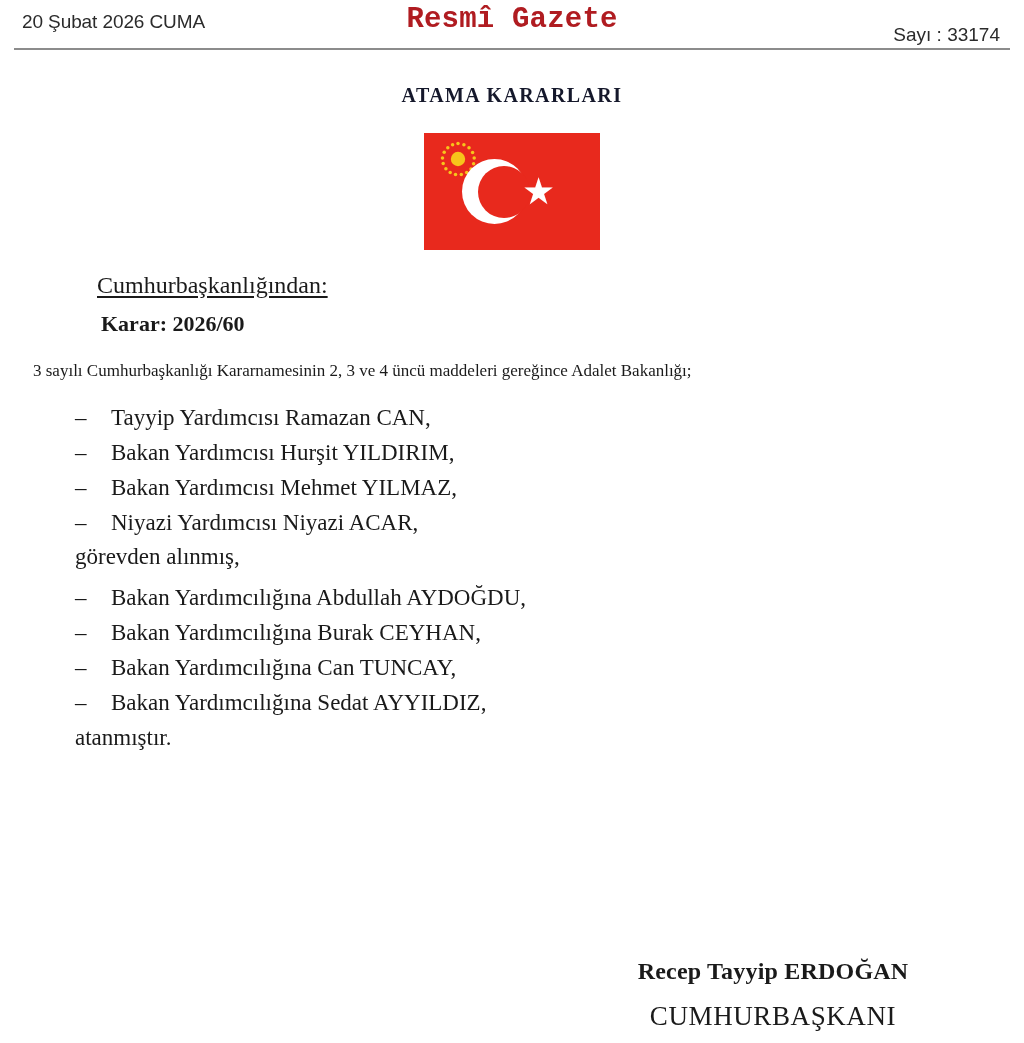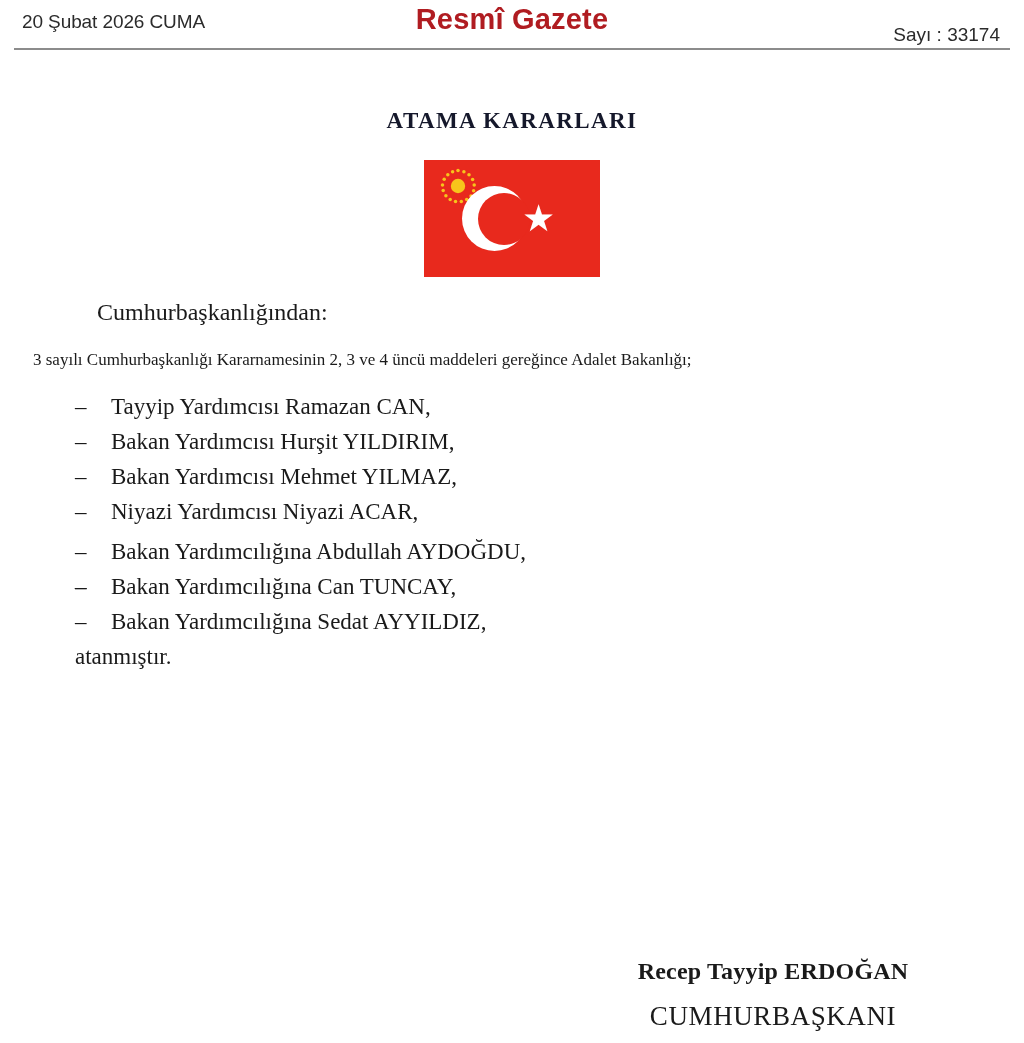--- a/index.html
+++ b/index.html
@@ -30,21 +30,21 @@
     font-size: 19px;
     color: #2b2b2b;
     letter-spacing: -0.1px;
   }
   .masthead-title {
     position: absolute;
     left: 0;
     right: 0;
     top: 3px;
     text-align: center;
-    font-family: Liberation Sans, sans-serif;
+    font-family: Liberation Mono, monospace;
     font-weight: bold;
     font-size: 29px;
     color: #b01c21;
     letter-spacing: 0.2px;
   }
   .masthead-issue {
     position: absolute;
     right: 24px;
     top: 24px;
     font-family: "Liberation Sans", "DejaVu Sans", sans-serif;
@@ -55,24 +55,24 @@
     position: absolute;
     left: 14px;
     right: 14px;
     top: 48px;
     height: 2px;
     background: #8c8c8c;
   }
 
   
   .doc-heading {
-    margin-top: 42px;
-    text-align: center;
-    font-weight: bold;
-    font-size: 23px;
+    margin-top: 18px;
+    text-align: center;
+    font-weight: bold;
+    font-size: 20px;
     letter-spacing: 1.4px;
     color: #15182b;
   }
 
   
   .flag-wrap {
     margin-top: 26px;
     display: flex;
     justify-content: center;
   }
@@ -121,20 +121,21 @@
 
   
   .content {
     margin: 0;
     padding: 0 46px 0 33px;
   }
   .issuer {
     margin-top: 22px;
     padding-left: 64px;
     font-size: 24px;
+    text-decoration: underline;
     text-underline-offset: 3px;
   }
   .decision-no {
     margin-top: 12px;
     padding-left: 68px;
     font-size: 22px;
     font-weight: bold;
   }
   .intro-para {
     margin-top: 22px;
@@ -235,20 +236,21 @@
     </div>
     <div class="crescent-outer"></div>
     <div class="crescent-inner"></div>
     <div class="star">★</div>
   </div>
 </div>
 
 <div class="content">
 
   <div class="issuer">Cumhurbaşkanlığından:</div>
+  <div class="decision-no">Karar: 2026/60</div>
 
   <p class="intro-para">3 sayılı Cumhurbaşkanlığı Kararnamesinin 2, 3 ve 4 üncü maddeleri gereğince Adalet Bakanlığı;</p>
 
   <ul class="entry-list">
     <li class="entry-item">
       <span class="dash">–</span>
       <span class="entry-text">Tayyip Yardımcısı Ramazan CAN,</span>
     </li>
     <li class="entry-item">
       <span class="dash">–</span>
@@ -257,28 +259,30 @@
     <li class="entry-item">
       <span class="dash">–</span>
       <span class="entry-text">Bakan Yardımcısı Mehmet YILMAZ,</span>
     </li>
     <li class="entry-item">
       <span class="dash">–</span>
       <span class="entry-text">Niyazi Yardımcısı Niyazi ACAR,</span>
     </li>
   </ul>
 
+  <div class="plain-line">görevden alınmış,</div>
 
   <ul class="entry-list">
     <li class="entry-item">
       <span class="dash">–</span>
       <span class="entry-text">Bakan Yardımcılığına Abdullah AYDOĞDU,</span>
     </li>
     <li class="entry-item">
       <span class="dash">–</span>
+      <span class="entry-text">Bakan Yardımcılığına Burak CEYHAN,</span>
     </li>
     <li class="entry-item">
       <span class="dash">–</span>
       <span class="entry-text">Bakan Yardımcılığına Can TUNCAY,</span>
     </li>
     <li class="entry-item">
       <span class="dash">–</span>
       <span class="entry-text">Bakan Yardımcılığına Sedat AYYILDIZ,</span>
     </li>
   </ul>

